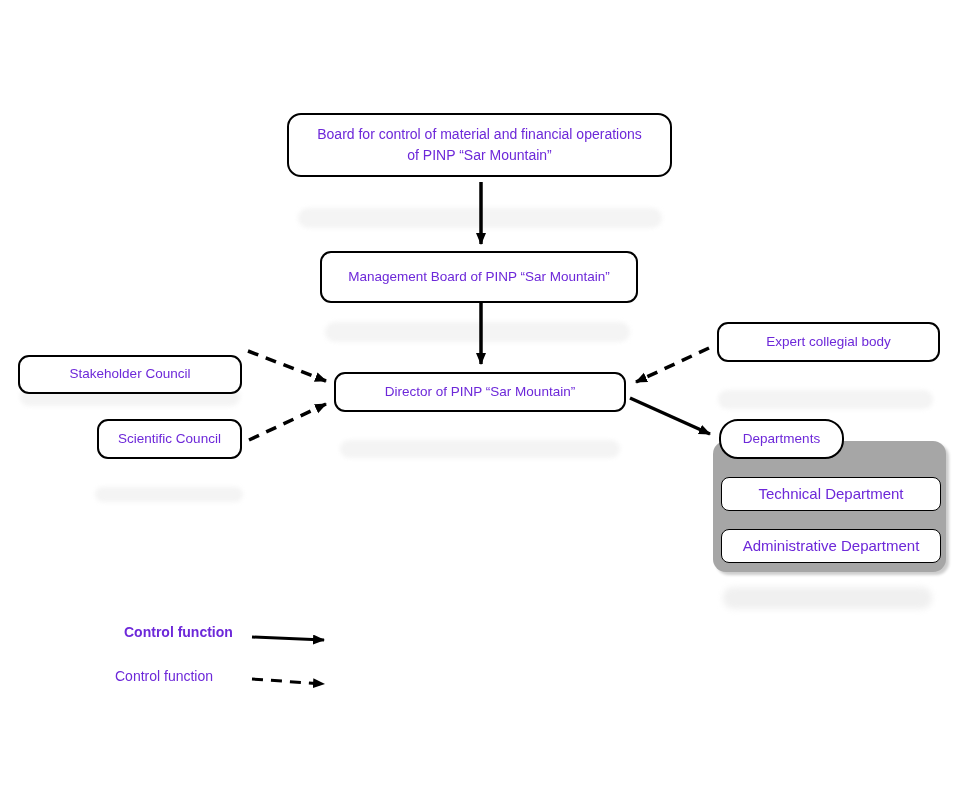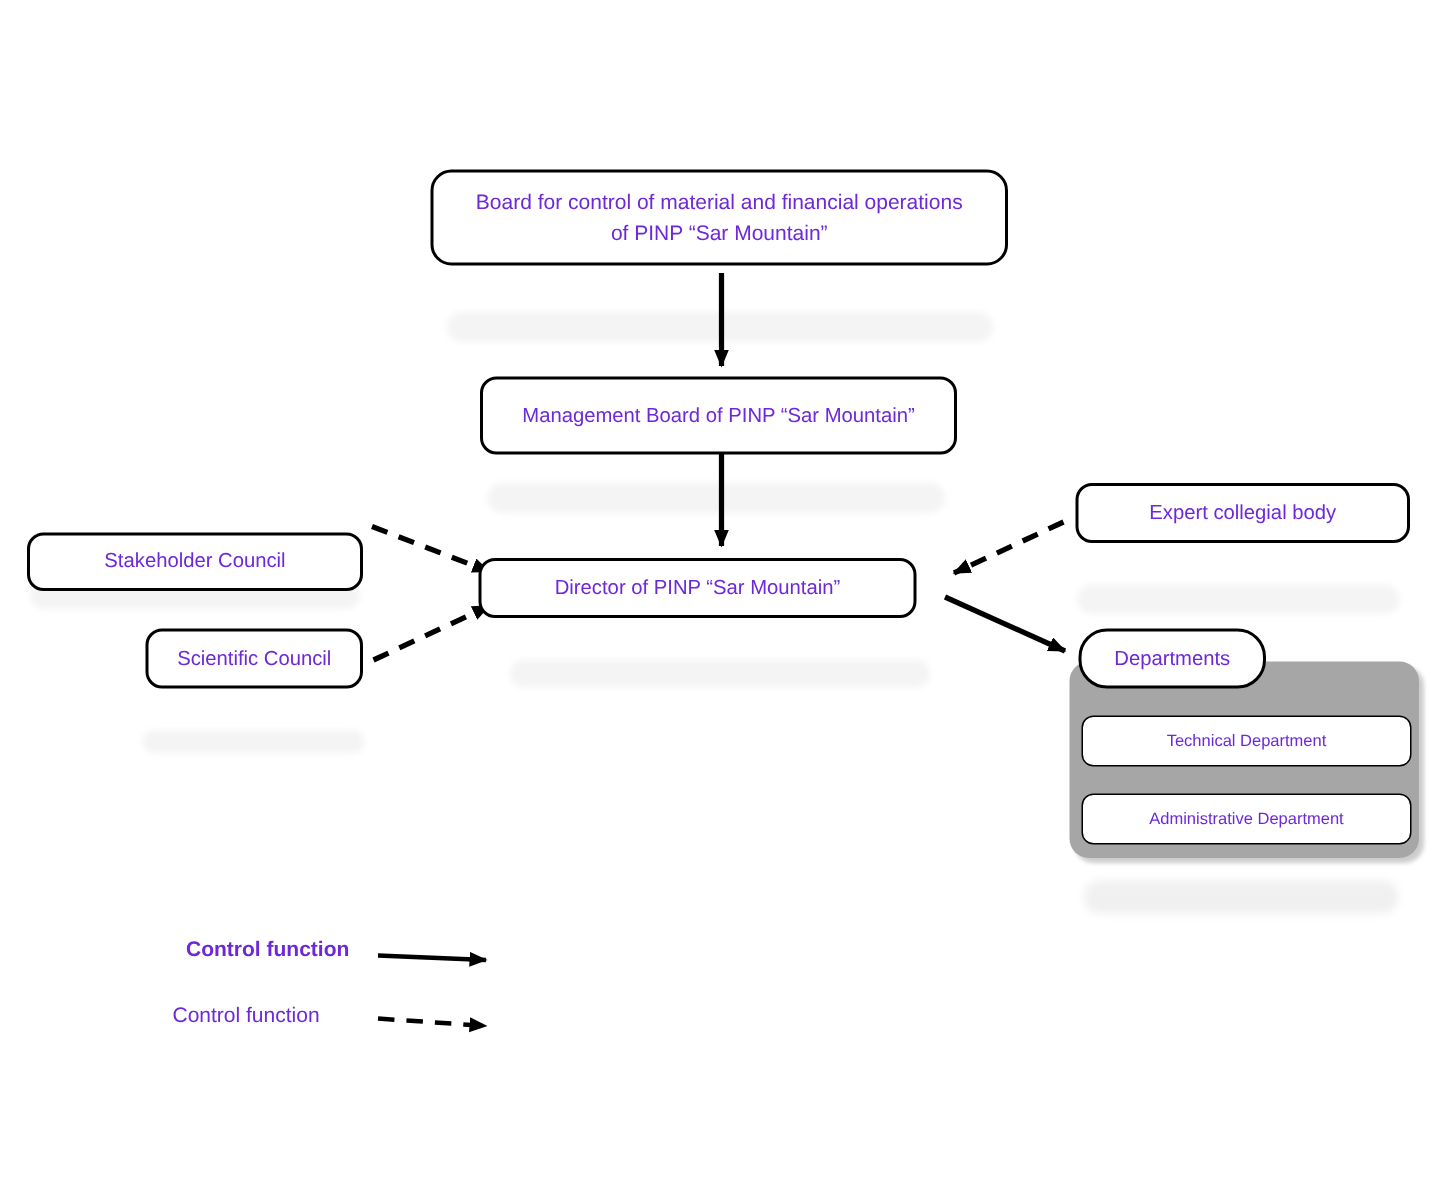--- a/index.html
+++ b/index.html
@@ -23,21 +23,21 @@
     border: 2px solid #000000;
     border-radius: 11px;
     font-size: 13.5px;
     line-height: 1.5;
     padding: 2px 14px;
     white-space: pre-line;
     z-index: 3;
   }
   .node.big { border-radius: 14px; font-size: 14px; }
   .node.thick { border-width: 2.5px; }
-  .node.sub { border-width: 1.5px; border-radius: 8px; font-size: 11px; text-align: center; }
+  .node.sub { border-width: 1.5px; border-radius: 8px; font-size: 15px; text-align: center; }
   .group {
     position: absolute;
     box-sizing: border-box;
     background: #a6a6a6;
     border-radius: 13px;
     box-shadow: 3px 3px 3px rgba(0,0,0,0.20);
     z-index: 2;
   }
   .ghost {
     position: absolute;
@@ -96,21 +96,21 @@
     <line x1="252" y1="679" x2="324" y2="684" stroke="#000" stroke-width="3" stroke-dasharray="11 8" marker-end="url(#ah)"></line>
   </svg>
 
   <div class="group" style="left:713px; top:441px; width:233px; height:131px;"></div>
 
   <div class="node big" style="left:287px; top:113px; width:385px; height:64px;">Board for control of material and financial operations
 of PINP “Sar Mountain”</div>
 
   <div class="node" style="left:320px; top:251px; width:318px; height:52px;">Management Board of PINP “Sar Mountain”</div>
 
-  <div class="node" style="left:319px; top:372px; width:292px; height:40px;">Director of PINP “Sar Mountain”</div>
+  <div class="node" style="left:334px; top:372px; width:292px; height:40px;">Director of PINP “Sar Mountain”</div>
 
   <div class="node" style="left:18px; top:323px; width:224px; height:39px;margin-top:32px;">Stakeholder Council</div>
 
   <div class="node" style="left:717px; top:322px; width:223px; height:40px;">Expert collegial body</div>
 
   <div class="node" style="left:97px; top:419px; width:145px; height:40px;">Scientific Council</div>
 
   <div class="node thick" style="left:719px; top:419px; width:125px; height:40px; z-index:4;border-radius:19px;">Departments</div>
 
   <div class="node sub" style="left:721px; top:477px; width:220px; height:34px; z-index:4;">Technical Department</div>

